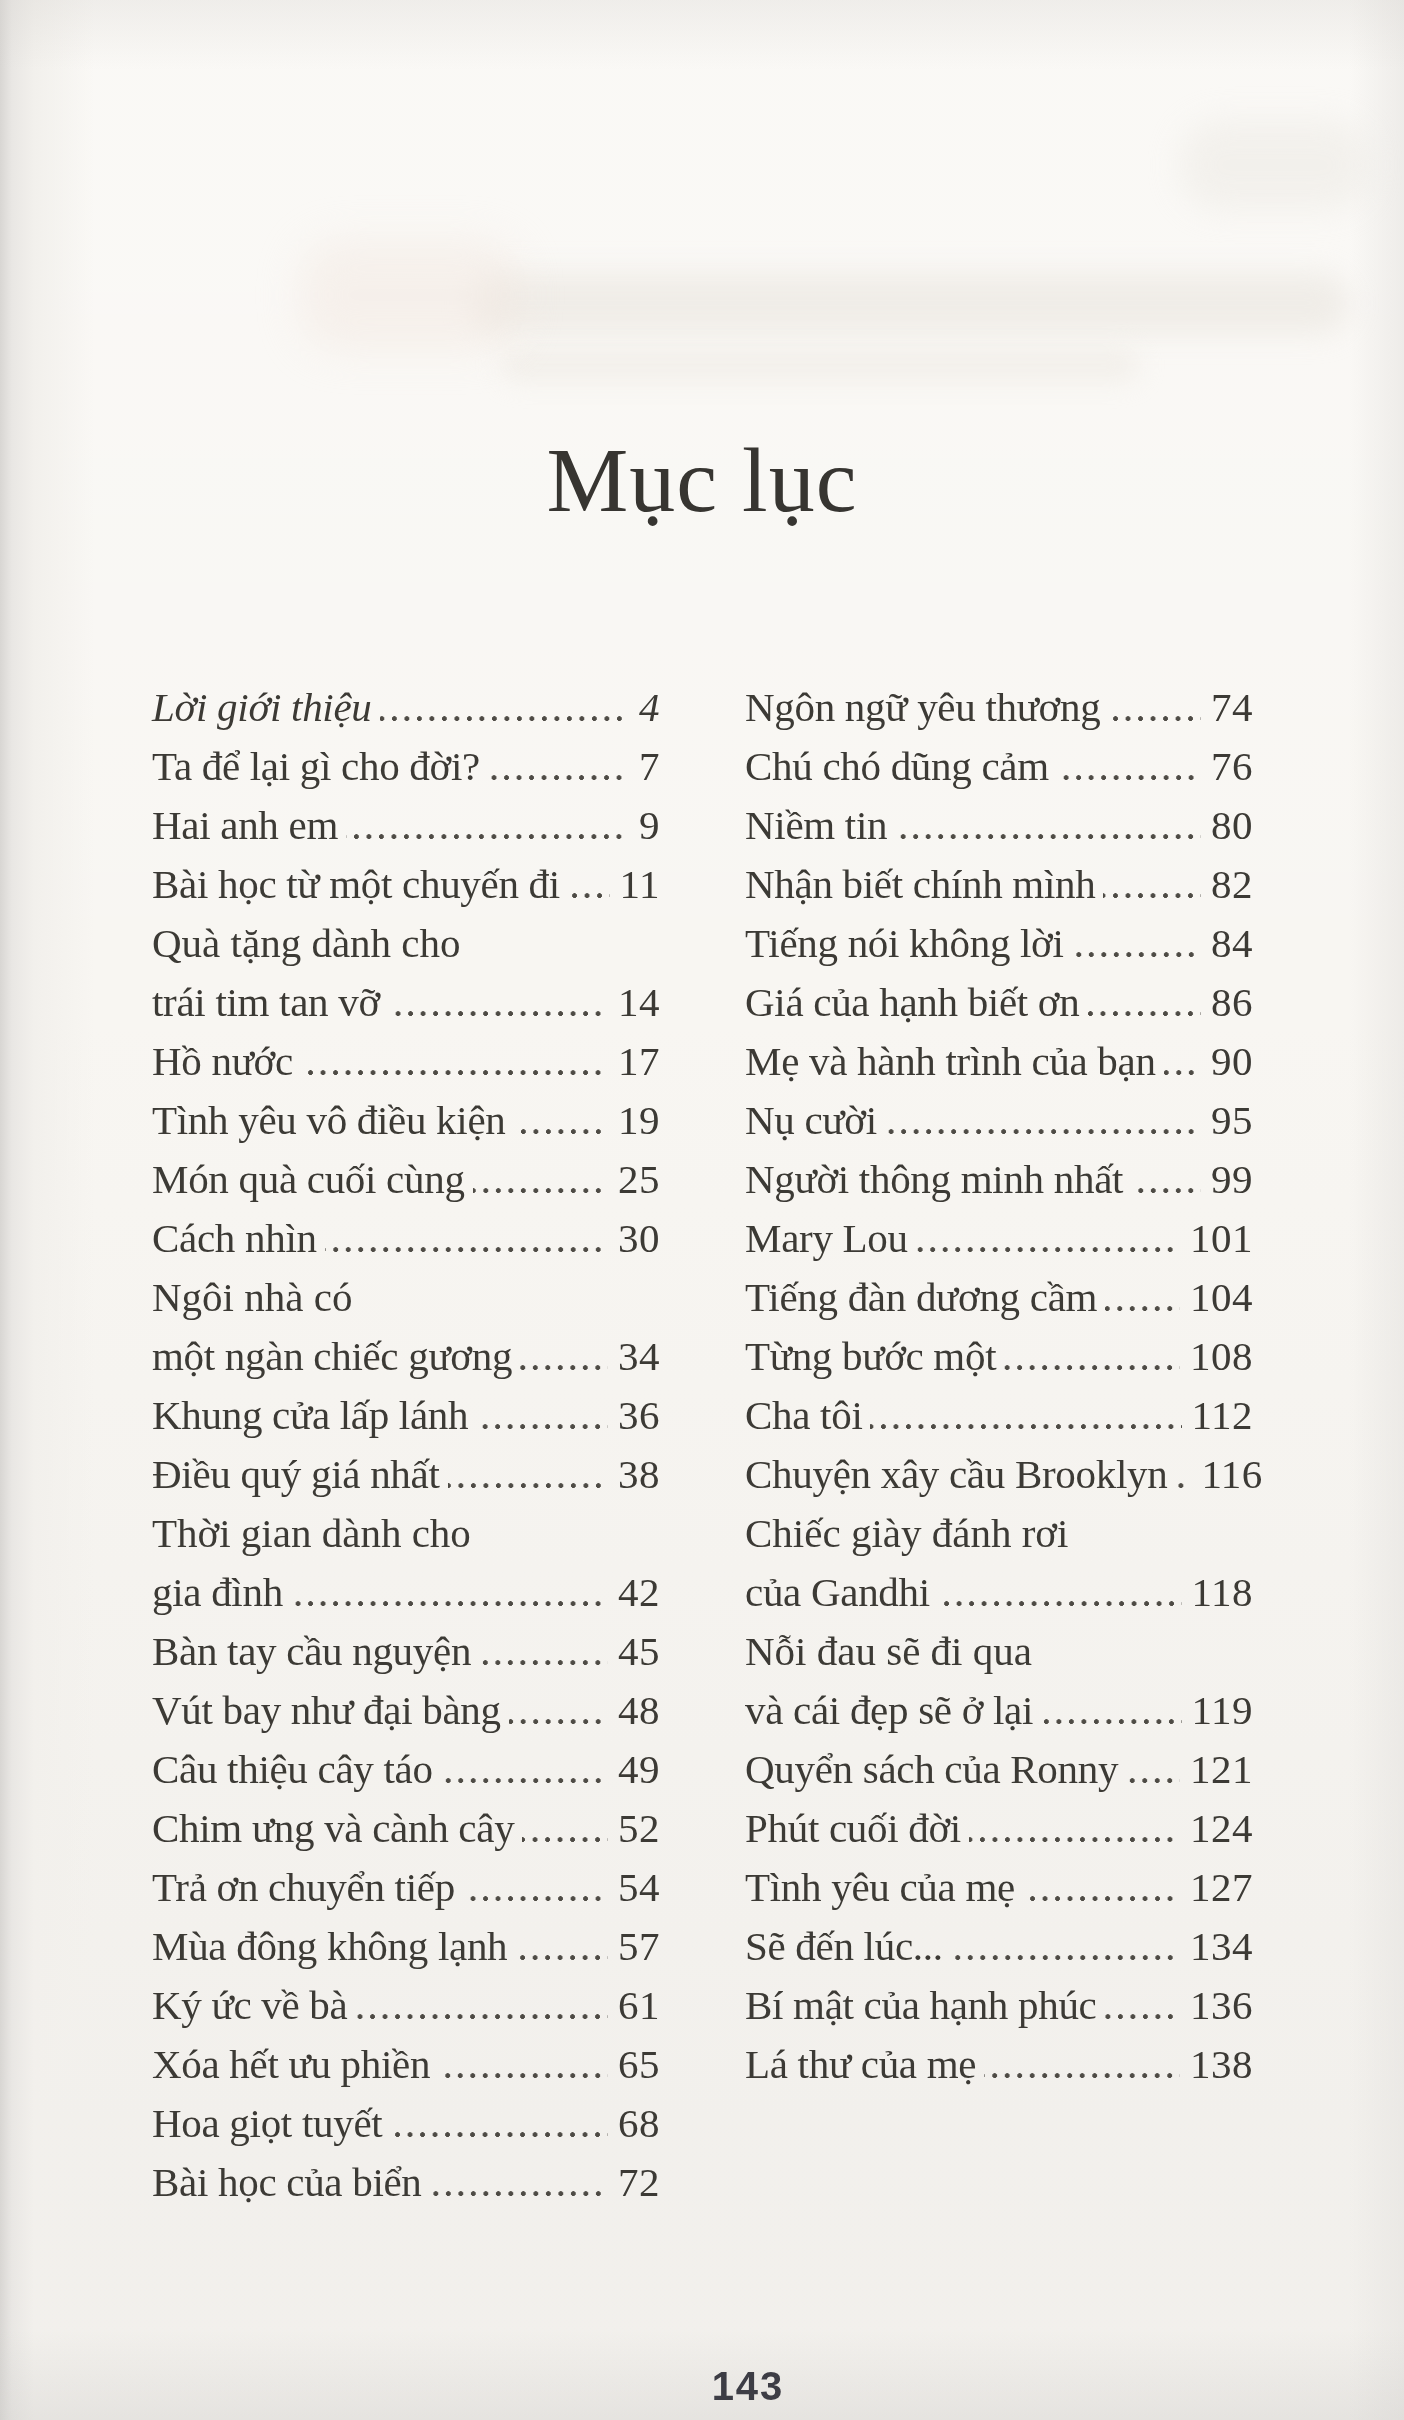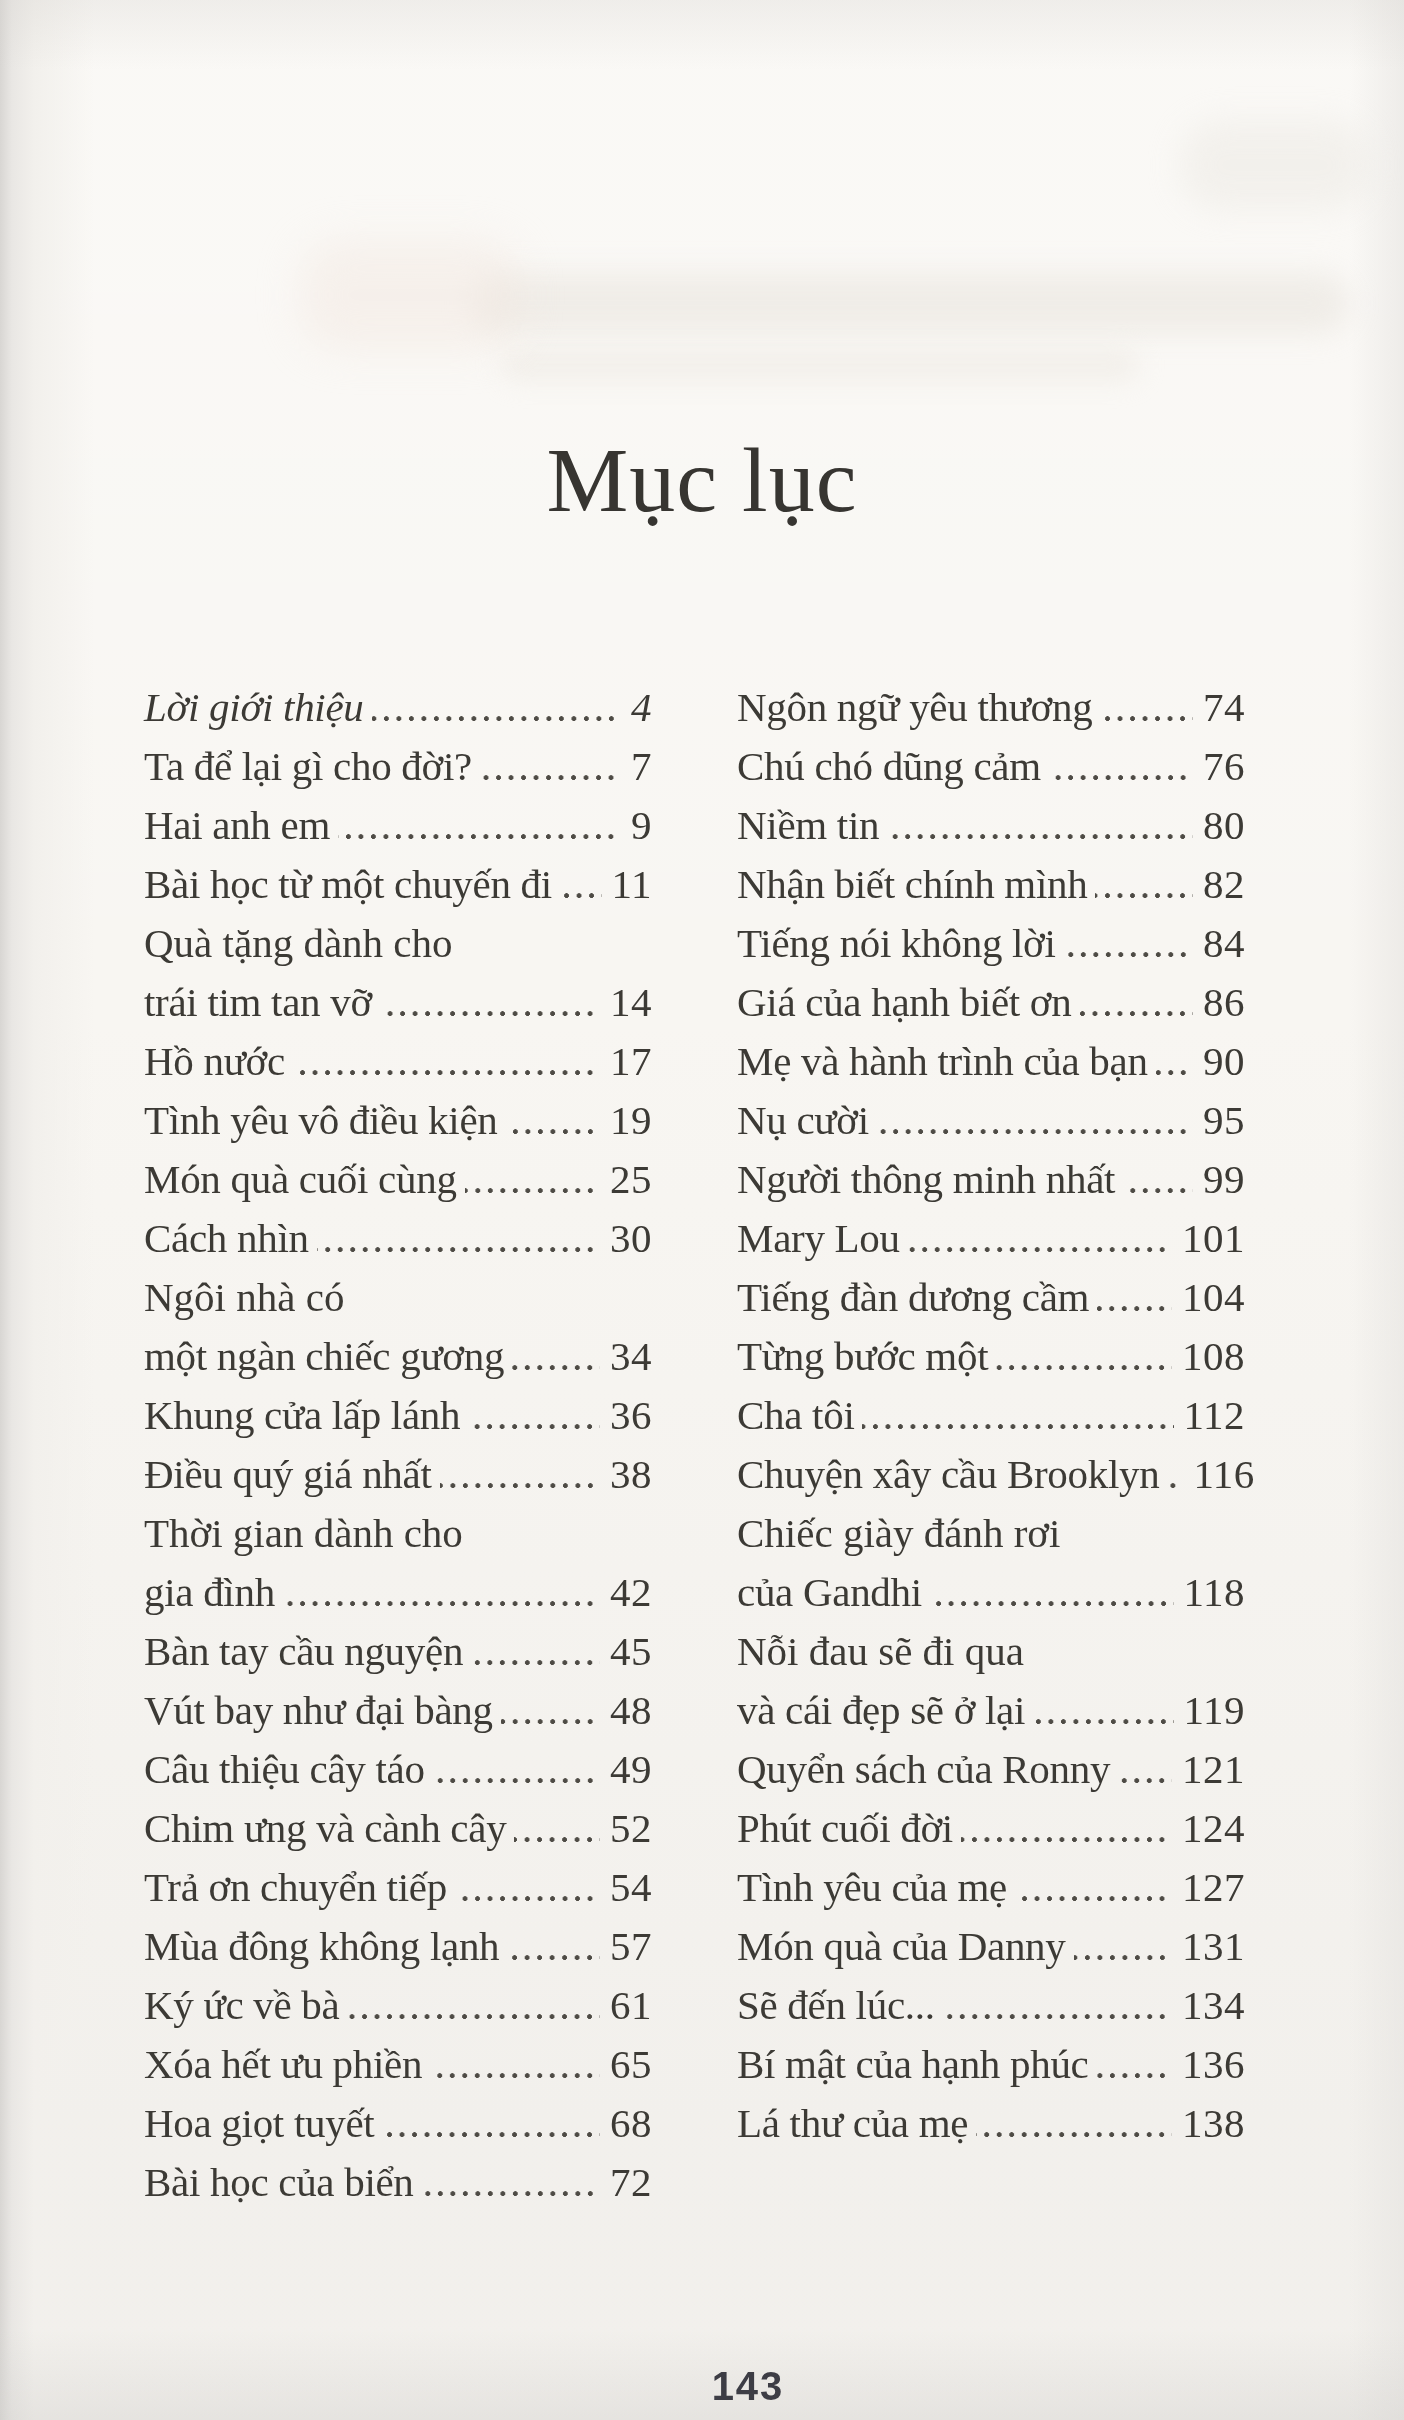--- a/index.html
+++ b/index.html
@@ -38,21 +38,21 @@
     text-align: center;
     font-size: 92px;
     font-weight: 500;
     line-height: 112px;
     letter-spacing: 1px;
     color: #373531;
   }
 
   .columns {
     position: absolute;
-    left: 144px; top: 678px;
+    left: 152px; top: 678px;
     display: flex;
     gap: 85px;
   }
   .col { width: 508px; }
   .entry { color: #3c3a35; font-size: 41px; line-height: 59px; }
   .entry.italic .t, .entry.italic .num, .entry.italic .line { font-style: italic; }
   .line { white-space: nowrap; }
   .row { display: flex; align-items: baseline; }
   .t { white-space: nowrap; letter-spacing: -0.3px; }
   .leader {
@@ -388,27 +388,20 @@
         </div>
         <div class="entry">
           <div class="row">
             <span class="t">Tình yêu của mẹ</span>
             <span class="leader"></span>
             <span class="num">127</span>
           </div>
         </div>
         <div class="entry">
           <div class="row">
-            <span class="t">Món quà của Danny</span>
-            <span class="leader"></span>
-            <span class="num">131</span>
-          </div>
-        </div>
-        <div class="entry">
-          <div class="row">
             <span class="t">Sẽ đến lúc...</span>
             <span class="leader"></span>
             <span class="num">134</span>
           </div>
         </div>
         <div class="entry">
           <div class="row">
             <span class="t">Bí mật của hạnh phúc</span>
             <span class="leader"></span>
             <span class="num">136</span>

